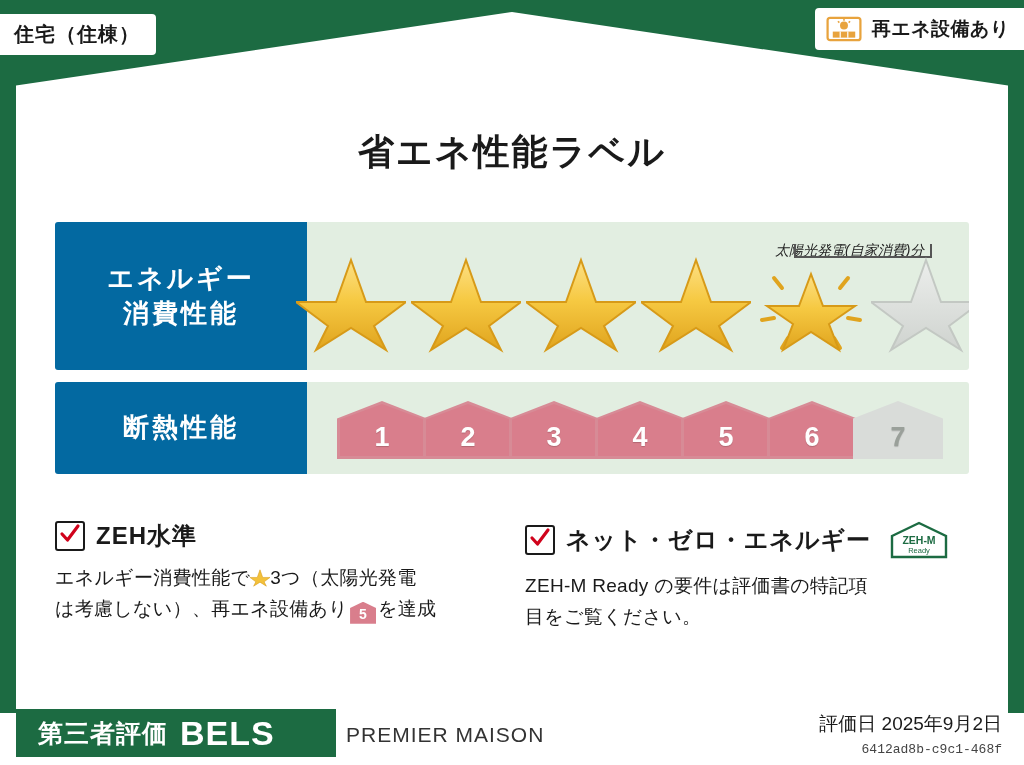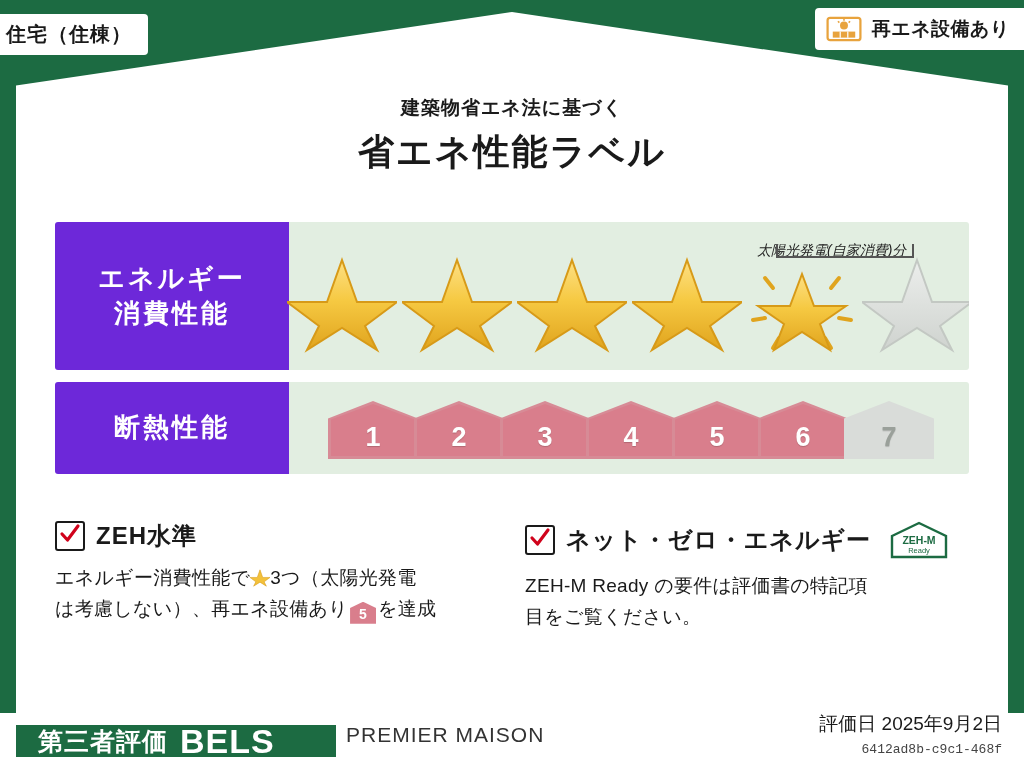--- a/index.html
+++ b/index.html
@@ -23,21 +23,21 @@
   }
   
 
   
   .tag-left{
     position:absolute;left:0px;top:12px;
     background:#ffffff;
     border:2px solid #1c6b42;
     border-left:none;
     border-radius:0 6px 6px 0;
-    padding:7px 16px 7px 6px;
+    padding:7px 16px 7px 14px;
     font-size:20px;font-weight:bold;color:#1a1a1a;
     letter-spacing:1px;
     z-index:5;
   }
   
   .tag-right{
     position:absolute;right:0px;top:6px;
     background:#ffffff;
     border:2px solid #1c6b42;
     border-right:none;
@@ -61,21 +61,21 @@
 
   
   .row{
     position:absolute;left:55px;width:914px;
     display:flex;align-items:stretch;
     border-radius:3px;overflow:hidden;
   }
   .row-energy{top:222px;height:148px;}
   .row-insul{top:382px;height:92px;}
   .row-label{
-    width:234px;background:#6d28d9;color:#ffffff;
+    width:252px;background:#0369a1;color:#ffffff;
     display:flex;flex-direction:column;align-items:center;justify-content:center;
     font-size:26px;font-weight:bold;letter-spacing:3px;line-height:1.35;
   }
   .row-body{
     flex:1;background:#e2eee1;position:relative;
   }
 
   
   .stars{
     position:absolute;inset:0;
@@ -147,21 +147,21 @@
     display:inline-block;vertical-align:-12px;margin-left:6px;
     width:62px;height:40px;position:relative;
   }
 
   
   .footer{
     position:absolute;left:0;right:0;bottom:0;height:52px;
     background:#ffffff;
   }
   .footer-green{
-    position:absolute;left:16px;bottom:8px;height:32px;width:320px;
+    position:absolute;left:16px;bottom:8px;height:48px;width:320px;
     background:#1c6b42;display:flex;align-items:center;gap:12px;
     padding-left:22px;box-sizing:border-box;
   }
   .footer-green .jp{font-size:25px;font-weight:bold;color:#fff;letter-spacing:1px;}
   .footer-green .bels{font-size:34px;font-weight:bold;color:#fff;letter-spacing:1px;}
   .footer-name{
     position:absolute;left:346px;bottom:18px;
     font-size:21px;color:#333;letter-spacing:1px;
   }
   .footer-date{
@@ -193,21 +193,20 @@
         <line x1="15" y1="8" x2="16.6" y2="9.6" stroke="#e8a33d" stroke-width="1.8"></line>
         <line x1="29" y1="8" x2="27.4" y2="9.6" stroke="#e8a33d" stroke-width="1.8"></line>
         <rect x="9" y="20" width="26" height="7" fill="#e8a33d"></rect>
         <line x1="17.6" y1="20" x2="17.6" y2="27" stroke="#fff" stroke-width="1.4"></line>
         <line x1="26.4" y1="20" x2="26.4" y2="27" stroke="#fff" stroke-width="1.4"></line>
       </svg>
     </span>
     <span class="lbl">再エネ設備あり</span>
   </div>
 
-  <div class="title-small">建築物省エネ法に基づく</div>
   <div class="title-big">省エネ性能ラベル</div>
 
   <div class="row row-energy">
     <div class="row-label">
       <span>エネルギー</span>
       <span>消費性能</span>
     </div>
     <div class="row-body">
       <div class="solar-note">
         <span class="txt">太陽光発電(自家消費)分</span>

